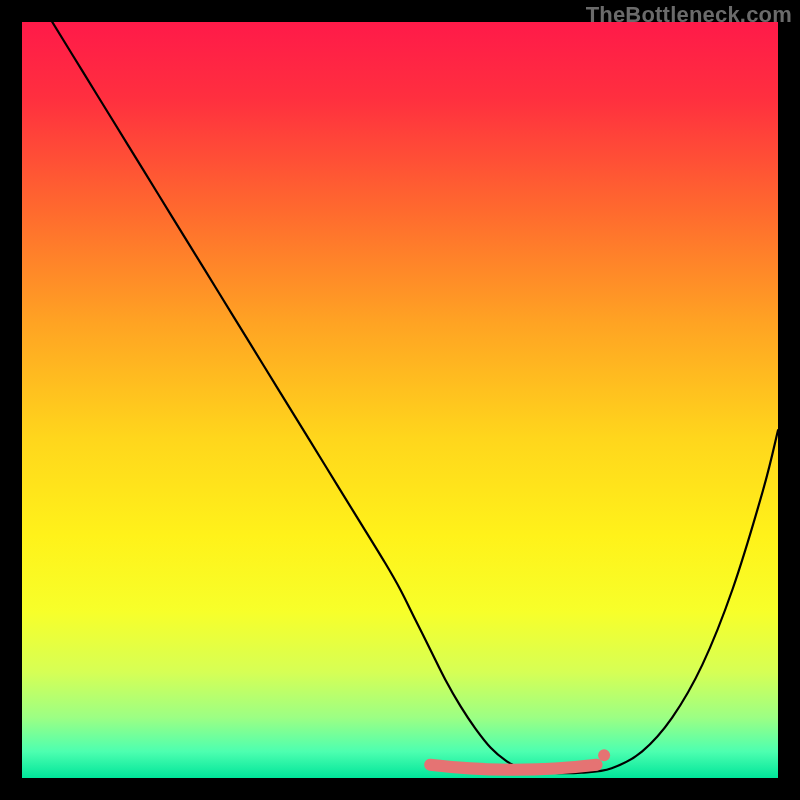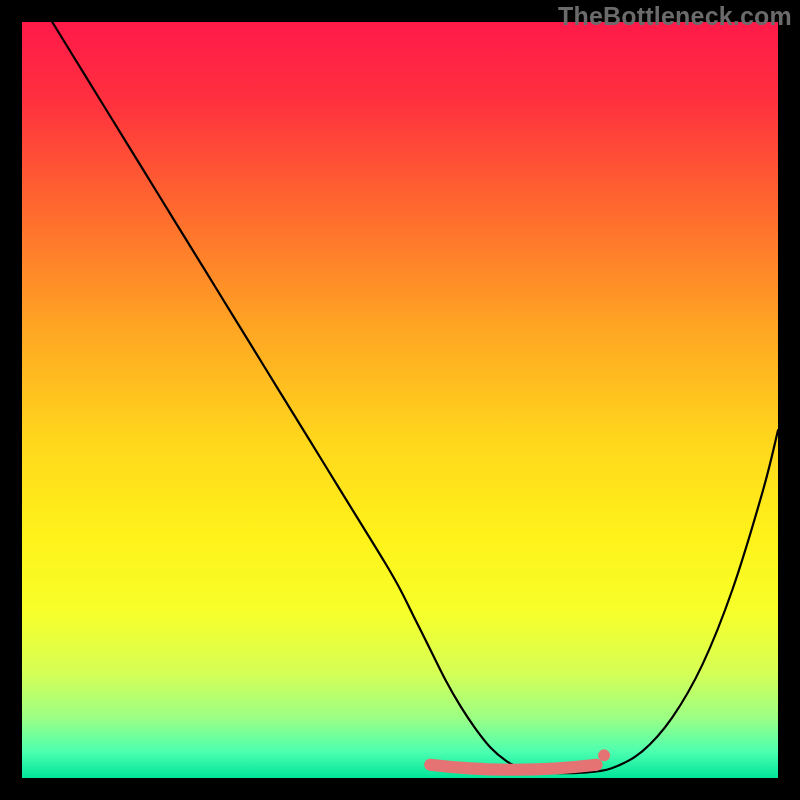--- a/index.html
+++ b/index.html
@@ -24,21 +24,21 @@
     top: 22px;
     width: 756px;
     height: 756px;
     overflow: hidden;
   }
   .watermark {
     position: absolute;
     top: 2px;
     right: 8px;
     font-family: Arial, Helvetica, sans-serif;
-    font-size: 25px;
+    font-size: 22px;
     font-weight: 600;
     color: #6b6b6b;
     letter-spacing: 0.2px;
     user-select: none;
     margin-left: 48px;
   }
   svg {
     display: block;
   }
 </style>

